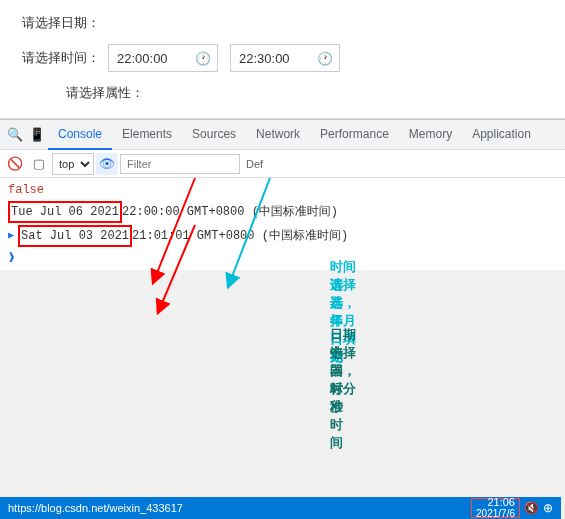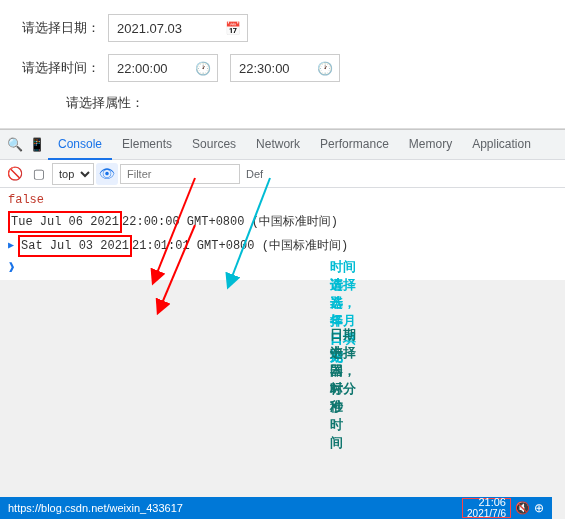--- a/index.html
+++ b/index.html
@@ -220,21 +220,21 @@
       width: 565px;
       height: 519px;
       pointer-events: none;
     }
 
     
     .status-bar {
       position: absolute;
       bottom: 0;
       left: 0;
-      right: 13px;
+      right: 4px;
       height: 22px;
       background: #0078d7;
       display: flex;
       align-items: center;
       padding: 0 8px;
       color: #ffffff;
       font-size: 11px;
     }
 
     .status-url {
@@ -306,24 +306,20 @@
       flex-shrink: 0;
     }
   </style>
 </head>
 <body>
 
 <div class="form-area">
 
   <div class="form-row">
     <span class="form-label">请选择日期：</span>
-    <div class="input-with-icon">
-      <input class="form-input date-input" type="text" value="2021.07.03" style="">
-      <span class="calendar-icon">📅</span>
-    </div>
   </div>
 
   <div class="form-row">
     <span class="form-label">请选择时间：</span>
     <div class="input-with-icon">
       <input class="form-input time-input" type="text" value="22:00:00" style="">
       <span class="clock-icon">🕐</span>
     </div>
     <span class="time-separator"> </span>
     <div class="input-with-icon">

